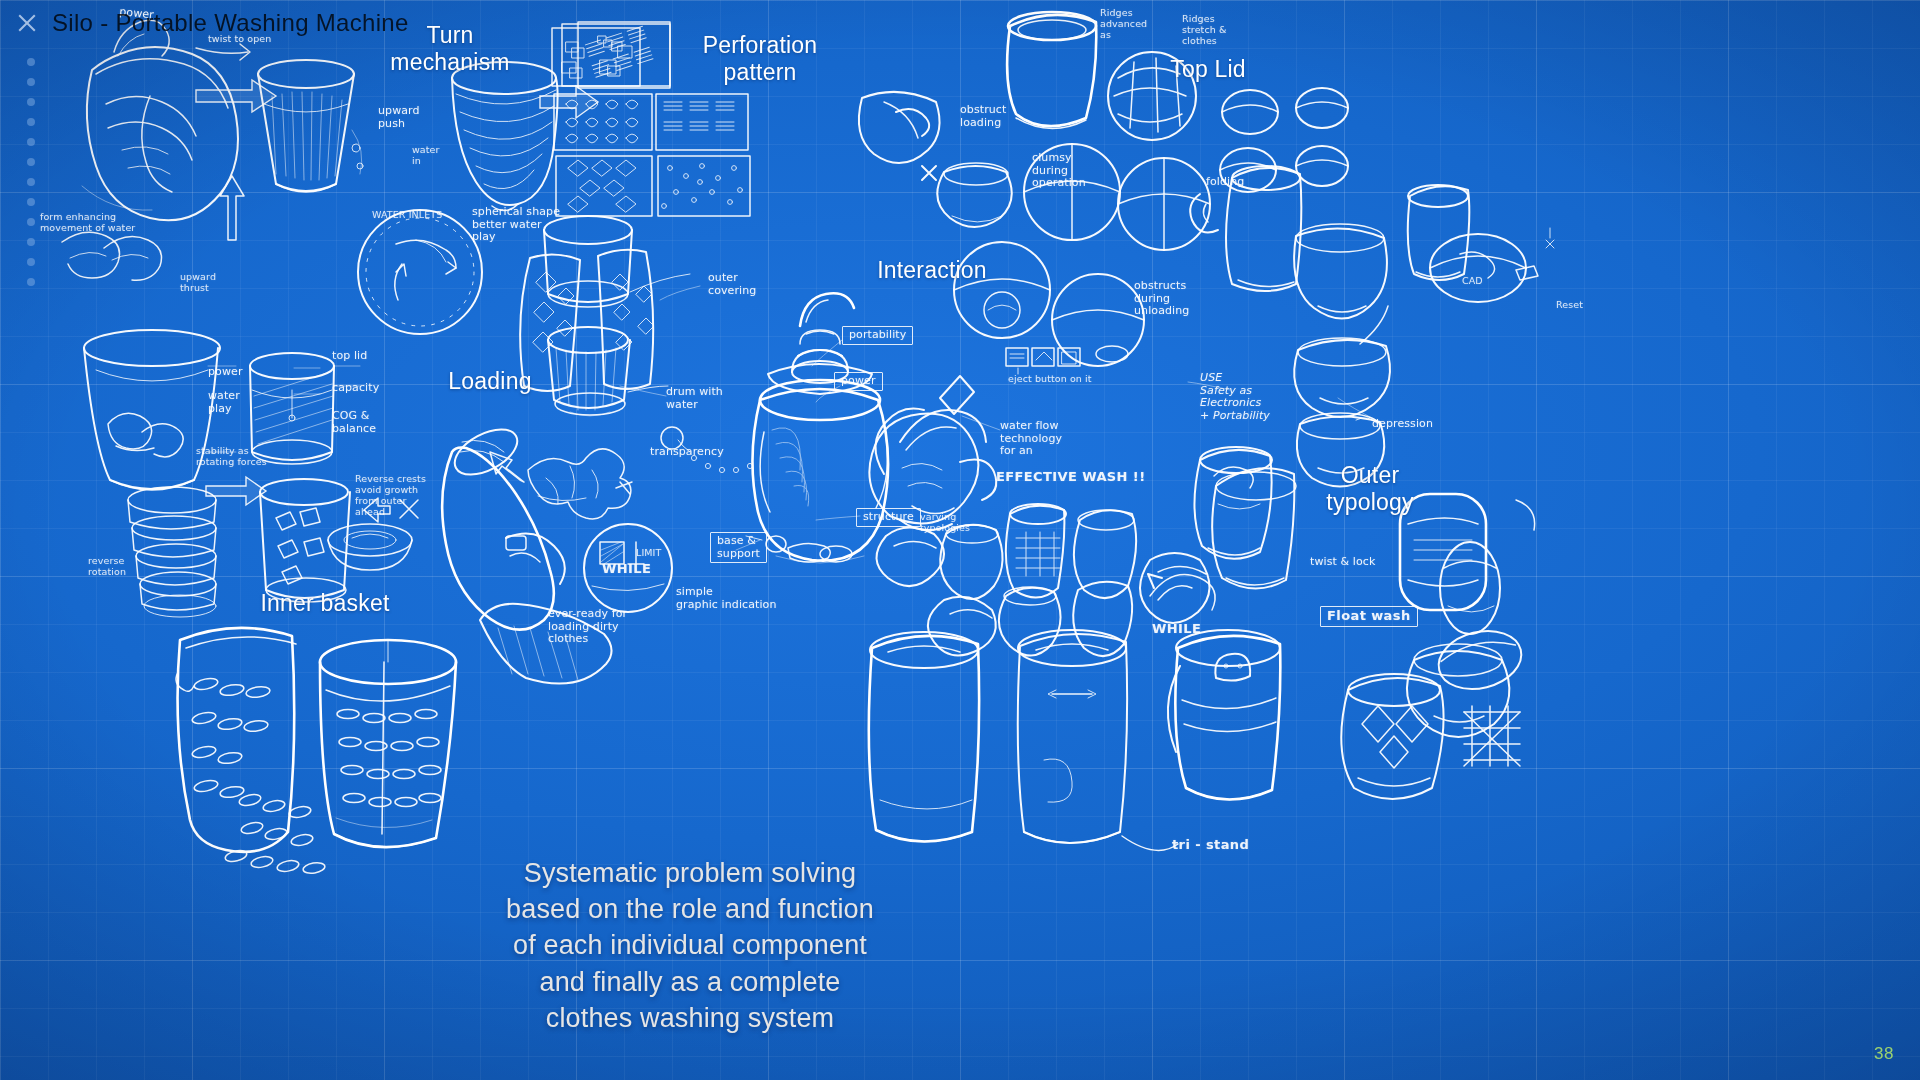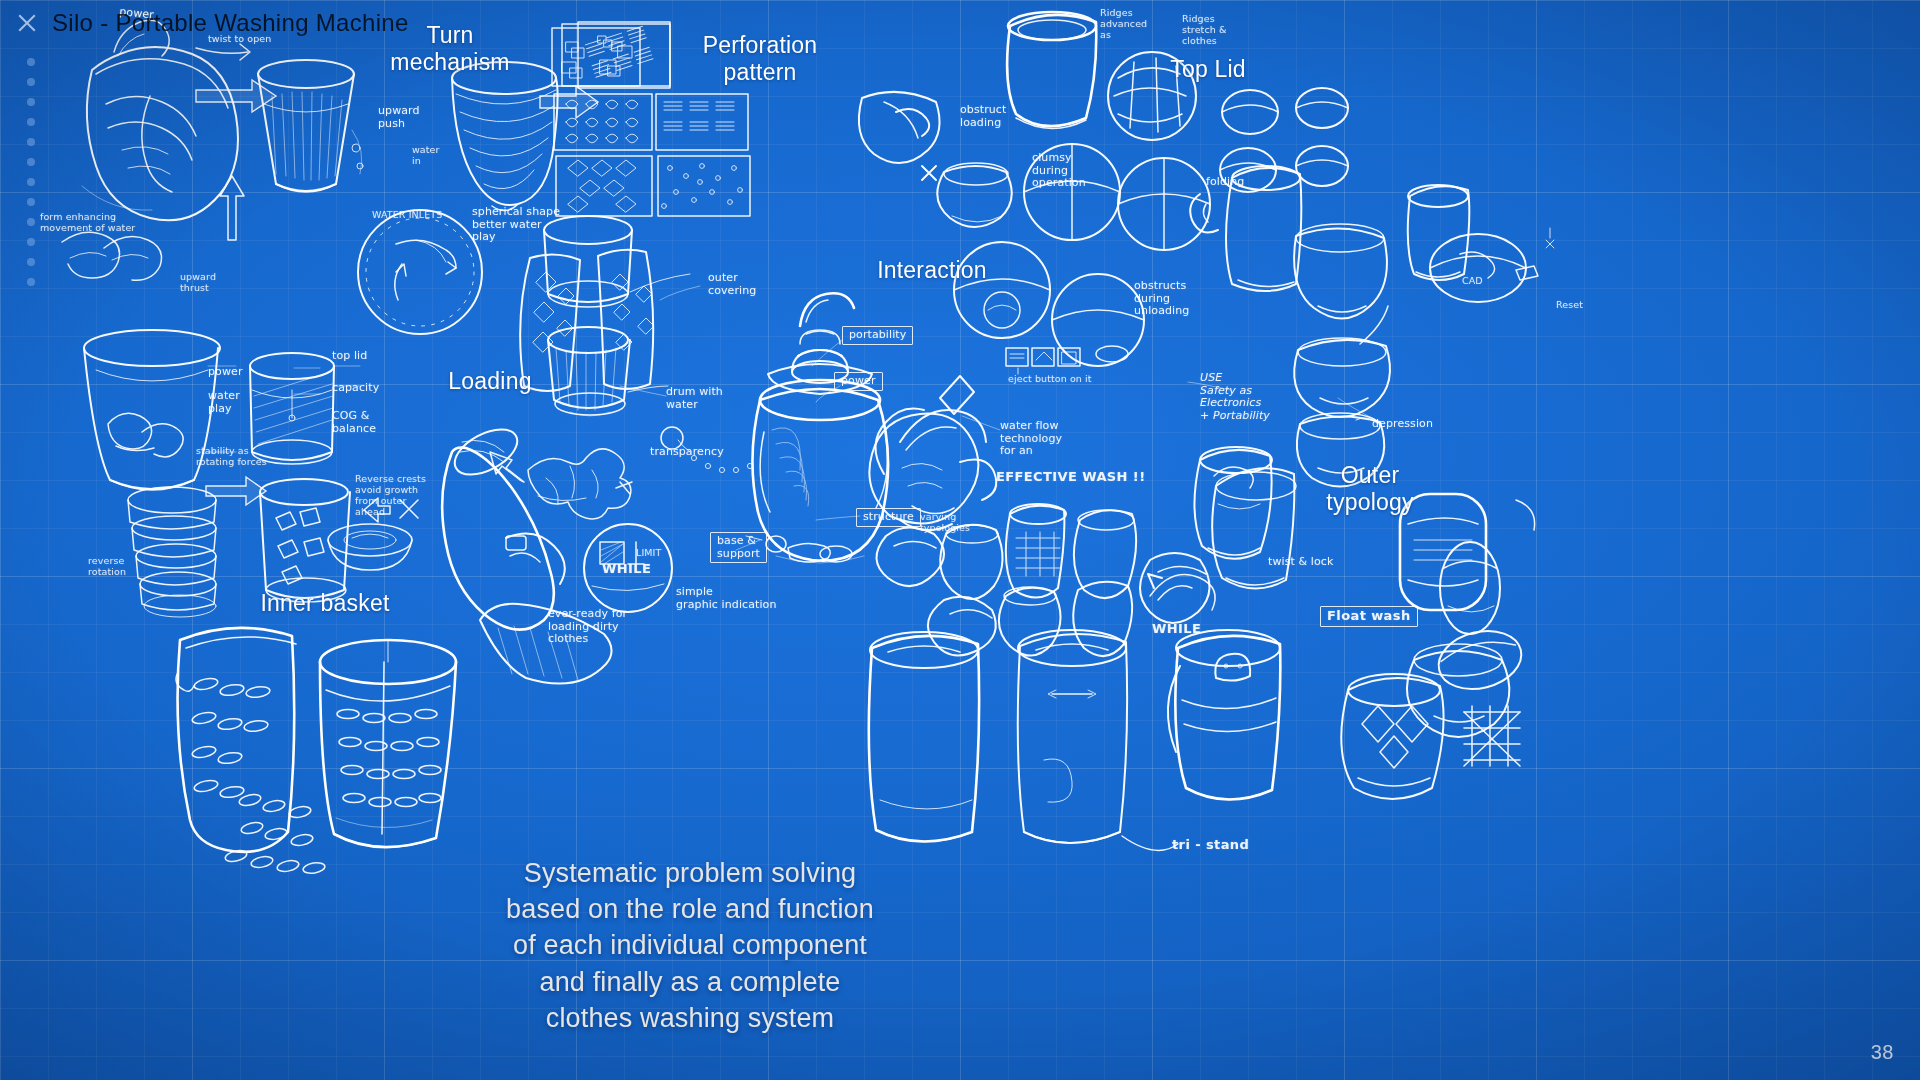--- a/index.html
+++ b/index.html
@@ -103,21 +103,21 @@
     position:absolute;left:430px;top:855px;width:520px;
     text-align:center;color:#e5e5e5;z-index:30;
     font-size:27px;line-height:1.34;letter-spacing:.15px;
     text-shadow:0 2px 5px rgba(0,25,70,.45);
     white-space:pre-line;
   }
 
   
   #page-num{
     position:absolute;right:26px;bottom:16px;z-index:40;
-    color:#e5e5e5;opacity:.80;font-size:20px;letter-spacing:.5px;
+    color:#bef264;opacity:.80;font-size:17px;letter-spacing:.5px;
   }
 </style>
 </head>
 <body>
 
 <div id="board">
   <div id="grid-minor"></div>
   <div id="grid-major"></div>
 
   <div id="sketch">
@@ -882,21 +882,21 @@
 Electronics
 + Portability</div>
     <div class="hand" style="left: 1372px; top: 418px;">depression</div>
     <div class="hand" style="left: 1000px; top: 420px;">water flow
 technology
 for an</div>
     <div class="hand big" style="left: 996px; top: 470px;">EFFECTIVE WASH !!</div>
     <div class="hand sm" style="left: 920px; top: 512px;">varying
 typologies</div>
     <div class="hand big" style="left: 1152px; top: 622px;">WHILE</div>
-    <div class="hand" style="left: 1268px; top: 556px;">twist &amp; lock</div>
+    <div class="hand" style="left: 1310px; top: 556px;">twist &amp; lock</div>
     <div class="hand box big" style="left: 1320px; top: 606px;">Float wash</div>
     <div class="hand big" style="left: 1172px; top: 838px;">tri - stand</div>
   </div>
 
 <div id="caption">Systematic problem solving
 based on the role and function
 of each individual component
 and finally as a complete
 clothes washing system</div>
 

